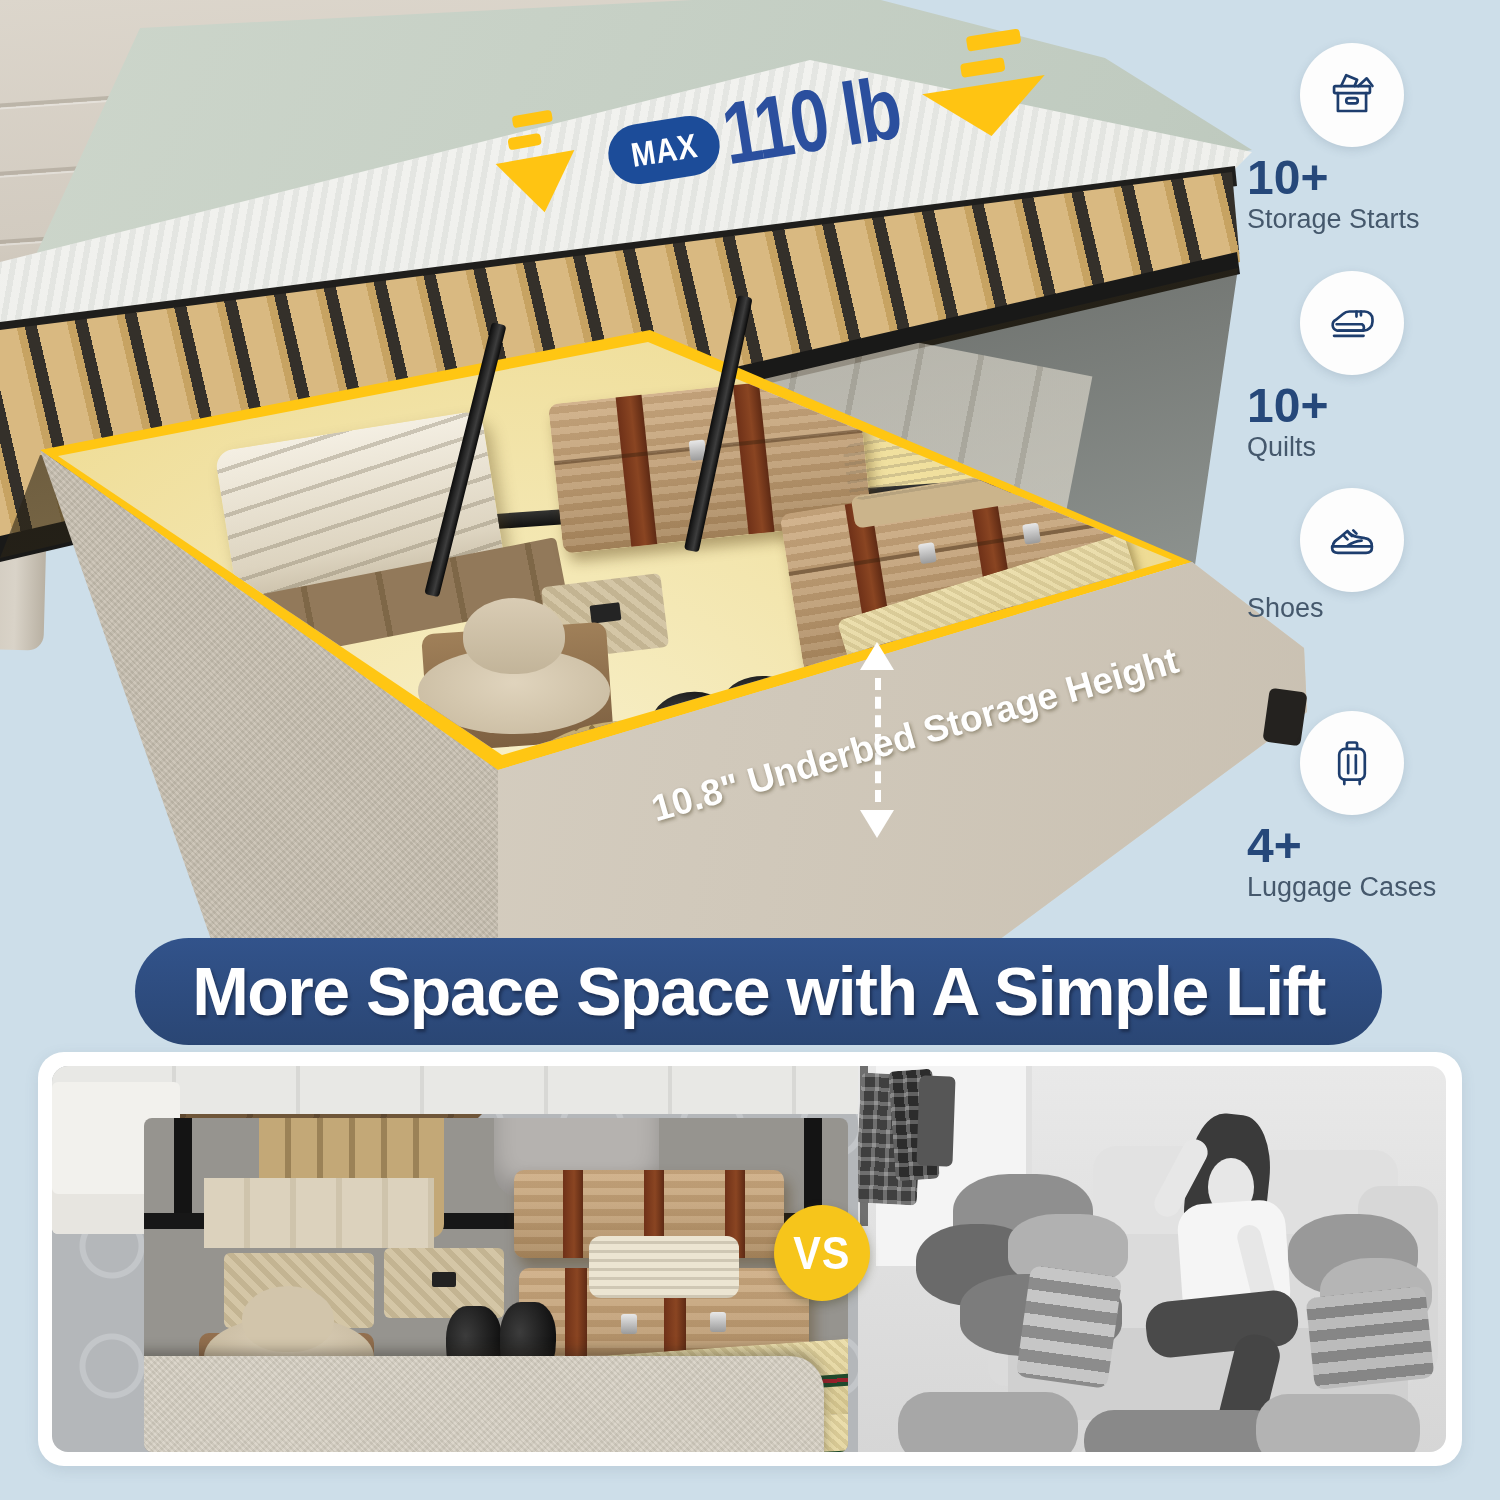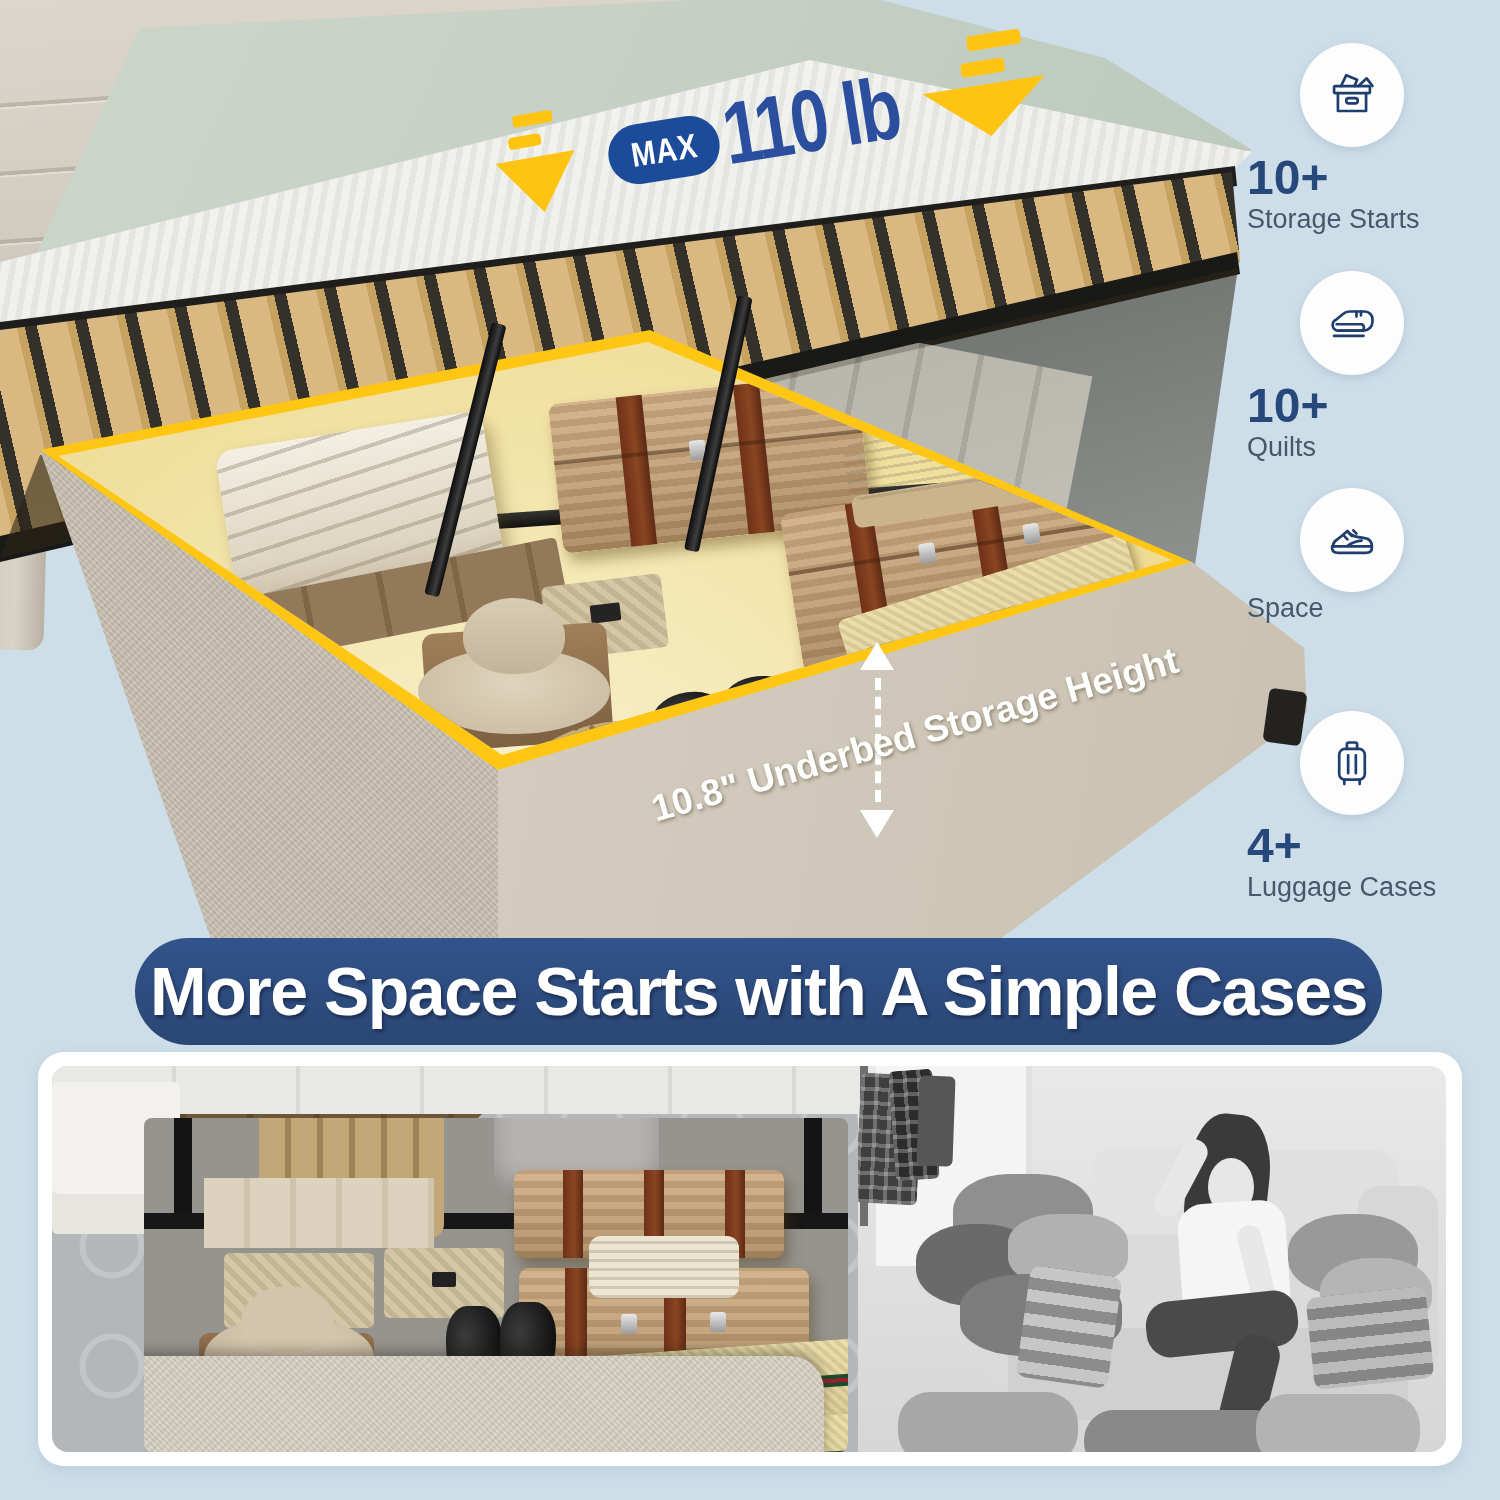--- a/index.html
+++ b/index.html
@@ -269,36 +269,36 @@
   </div>
   <div class="feature" style="top:488px">
     <div class="fcircle">
       <svg viewBox="0 0 100 100">
         <path d="M20 60 c0 -7 5 -10 11 -14 l12 -10 c4 5 9 8 15 9 l12 2 c7 1 11 5 11 13"></path>
         <path d="M19 60 h62 v3 q0 7 -9 7 h-44 q-9 0 -9 -7 z"></path>
         <path d="M38 44 l5 5 M45 39 l5 5 M52 35 l5 5"></path>
         <path d="M43 59 q10 -7 22 -8"></path>
       </svg>
     </div>
-    <div class="flabel">Space</div>
+    <div class="flabel">Shoes</div>
   </div>
   <div class="feature" style="top:711px">
     <div class="fcircle">
       <svg viewBox="0 0 100 100">
         <path d="M42 28 v-7 q0 -3 3 -3 h10 q3 0 3 3 v7"></path>
         <rect x="30" y="28" width="40" height="48" rx="9"></rect>
         <path d="M44 38 v28 M56 38 v28"></path>
         <path d="M38 76 v7 M62 76 v7"></path>
       </svg>
     </div>
     <div class="fcount">4+</div>
     <div class="flabel">Luggage Cases</div>
   </div>
 
-  <div class="abs banner">More Space Starts with A Simple Cases</div>
+  <div class="abs banner">More Space Space with A Simple Lift</div>
 
   <div class="abs compare-card"></div>
 
   <div class="abs photo photo-left">
     <div class="rug-pattern"></div>
     <div class="abs" style="left:0;top:0;width:806px;height:48px;background:#e8e8e5;
       background-image:repeating-linear-gradient(90deg,rgba(0,0,0,0) 0 120px,rgba(0,0,0,.07) 120px 124px)"></div>
     <div class="abs" style="left:0;top:48px;width:430px;height:100px;
       clip-path:polygon(0 0,430px 0,360px 70px,0 100px);
       background:repeating-linear-gradient(100deg,#6f5639 0 60px,#5e4830 60px 66px)"></div>
@@ -388,14 +388,15 @@
       <div class="abs" style="left:96px;top:228px;width:46px;height:122px;border-radius:20px;background:#454543;transform:rotate(14deg)"></div>
       <div class="abs" style="left:96px;top:336px;width:56px;height:26px;border-radius:12px;background:#e9e7e3;transform:rotate(8deg)"></div>
 
     </div>
 
     <div class="abs" style="left:40px;top:326px;width:180px;height:72px;border-radius:32px;background:#a9a7a4"></div>
     <div class="abs" style="left:226px;top:344px;width:200px;height:62px;border-radius:30px;background:#8b8987"></div>
     <div class="abs" style="left:398px;top:328px;width:164px;height:72px;border-radius:32px;background:#b5b3b0"></div>
   </div>
 
+  <div class="abs vs-badge"><span>VS</span></div>
 
 </div>
 
 </body></html>

